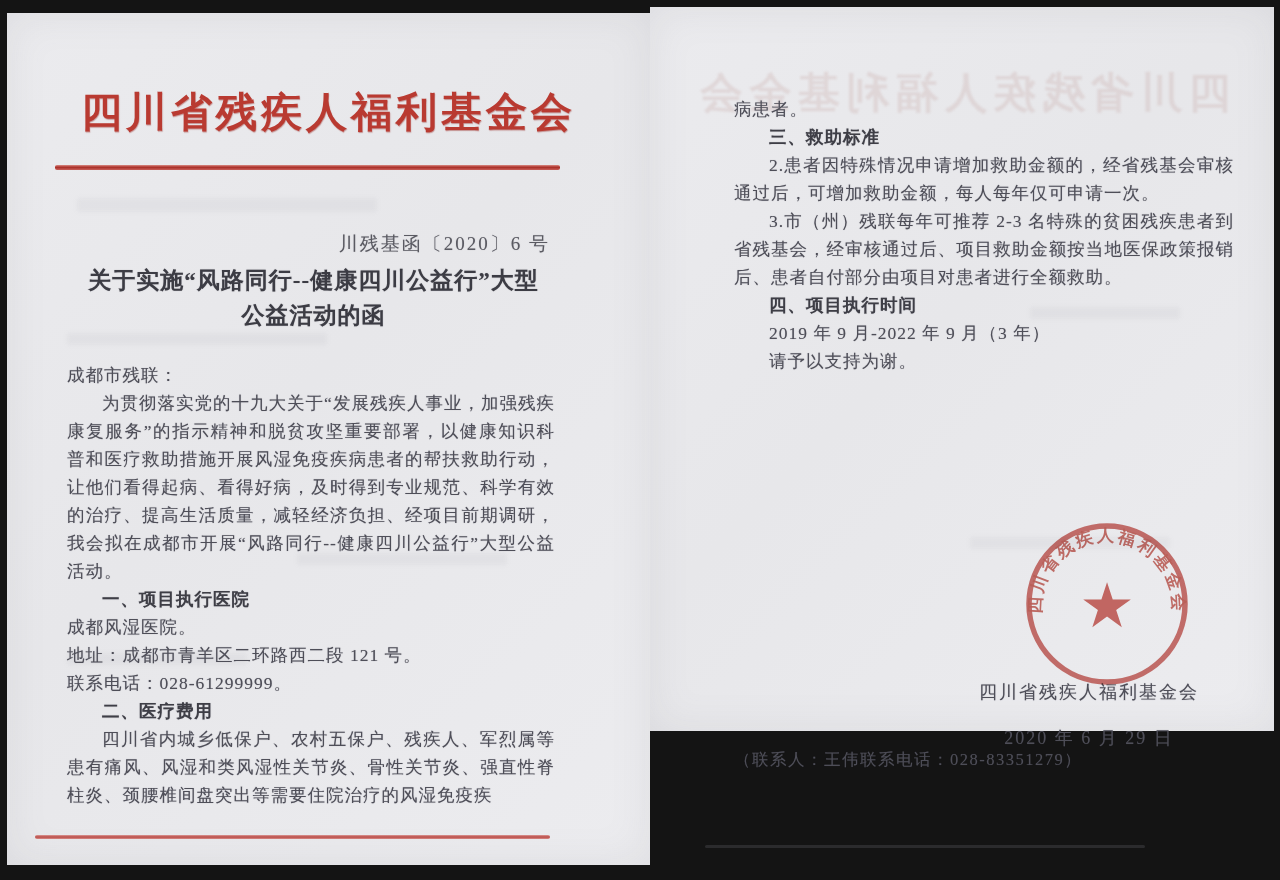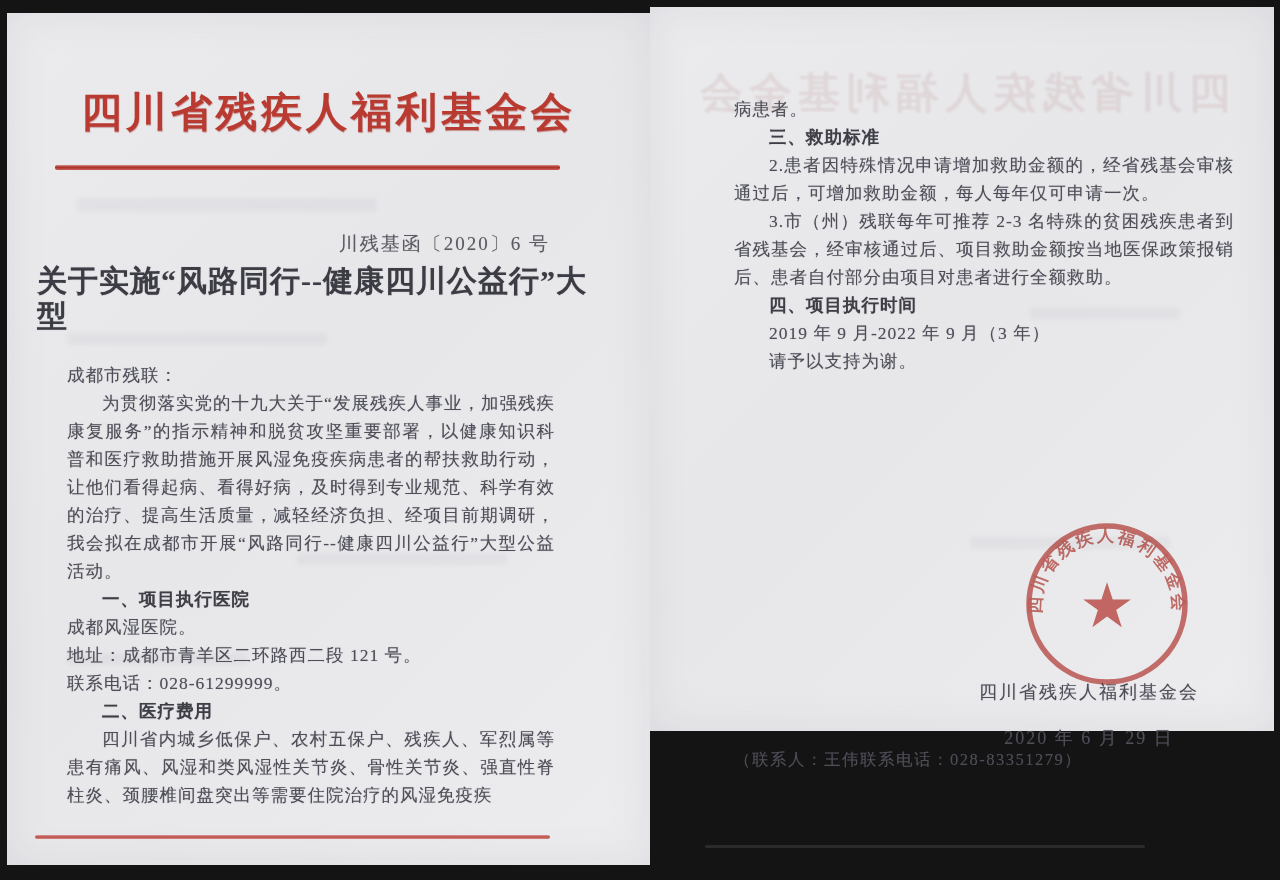--- a/index.html
+++ b/index.html
@@ -35,22 +35,22 @@
     border-radius:2px;
   }
   .doc-number{
     position:absolute;top:218px;right:100px;
     font-size:19px;color:#5a5a62;
     letter-spacing:2px;
     text-shadow:0 0 1px rgba(90,90,100,.35);
   }
   .doc-title{
     position:absolute;top:250px;left:30px;right:60px;
-    text-align:left;
-    font-size:30px;font-weight:bold;
+    text-align:center;
+    font-size:23px;font-weight:bold;
     color:#3c3c44;line-height:35px;
     letter-spacing:1px;
     text-shadow:0 0 1px rgba(60,60,70,.4);
   }
   .body-text{
     position:absolute;
     font-size:17.5px;
     line-height:28px;
     color:#4e4e58;
     letter-spacing:1px;
@@ -124,20 +124,21 @@
     <div class="artifact a3"></div>
     <div class="artifact a6"></div>
 
     <div class="letterhead">四川省残疾人福利基金会</div>
     <div class="letterhead-rule"></div>
 
     <div class="doc-number">川残基函〔2020〕6 号</div>
 
     <div class="doc-title">
       <div>关于实施“风路同行--健康四川公益行”大型</div>
+      <div>公益活动的函</div>
     </div>
 
     <div class="body-text">
       <p>成都市残联：</p>
       <p class="indent">为贯彻落实党的十九大关于“发展残疾人事业，加强残疾康复服务”的指示精神和脱贫攻坚重要部署，以健康知识科普和医疗救助措施开展风湿免疫疾病患者的帮扶救助行动，让他们看得起病、看得好病，及时得到专业规范、科学有效的治疗、提高生活质量，减轻经济负担、经项目前期调研，我会拟在成都市开展“风路同行--健康四川公益行”大型公益活动。</p>
       <p class="heading">一、项目执行医院</p>
       <p>成都风湿医院。</p>
       <p>地址：成都市青羊区二环路西二段 121 号。</p>
       <p>联系电话：028-61299999。</p>
       <p class="heading">二、医疗费用</p>

